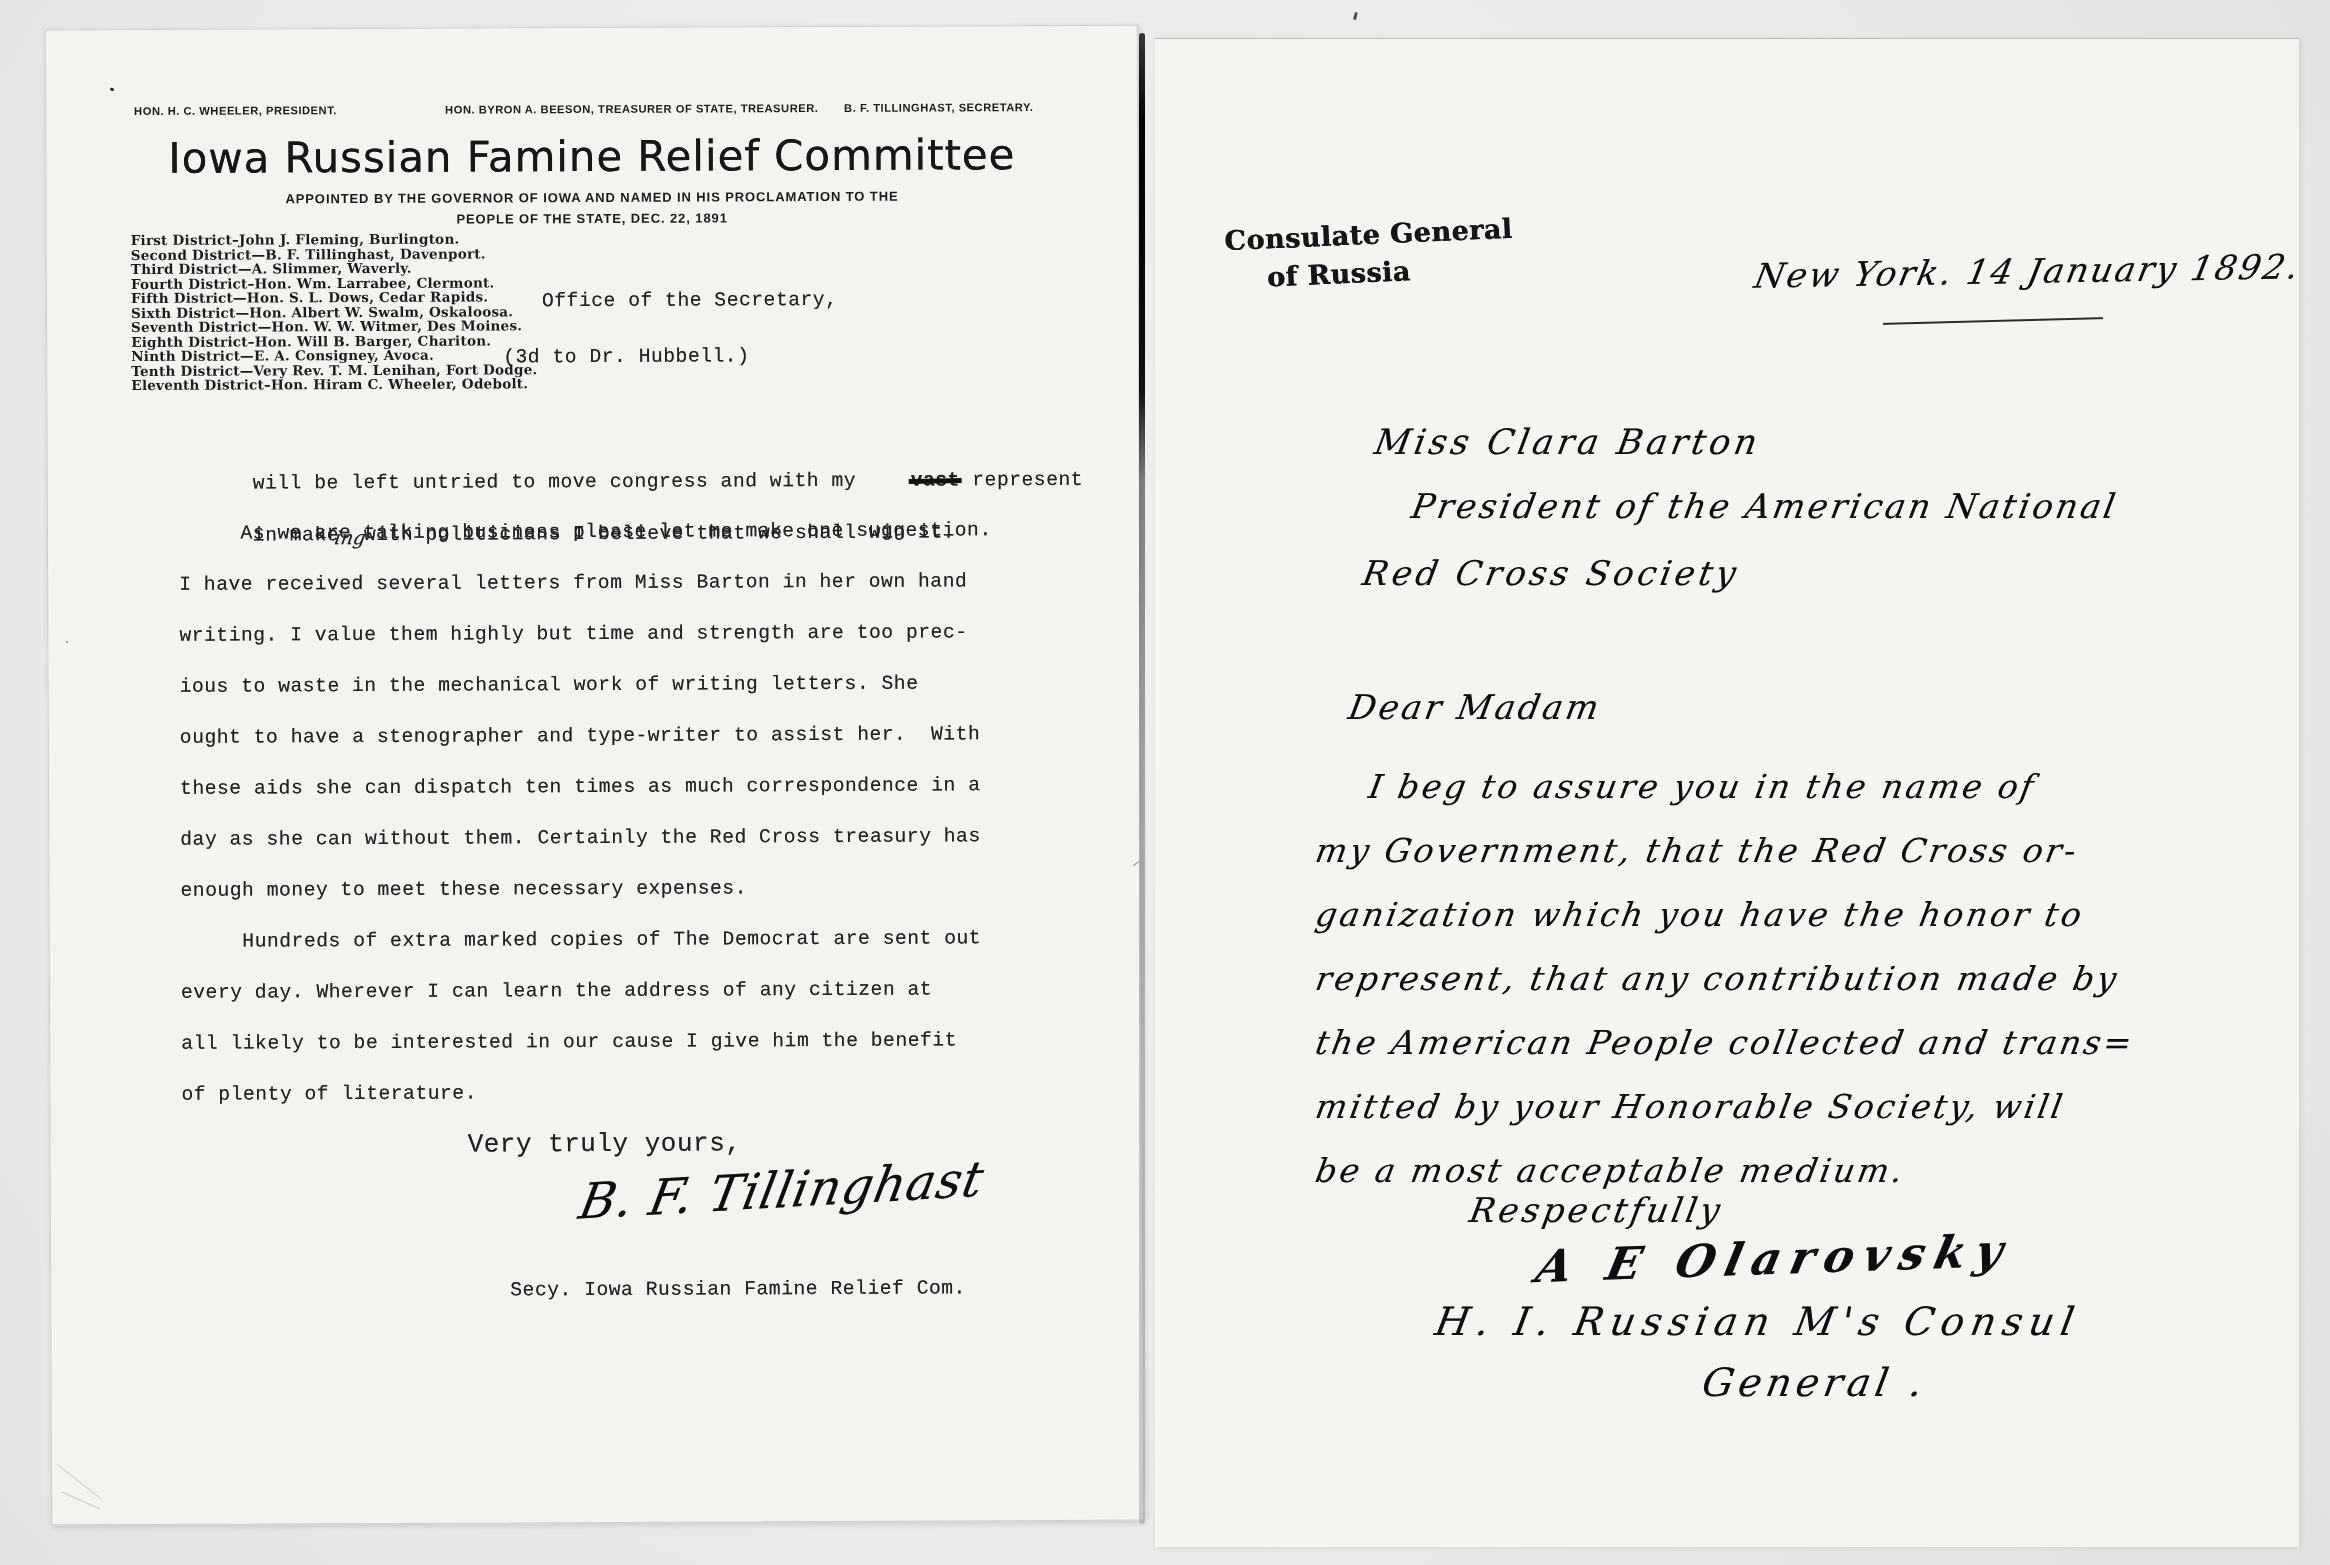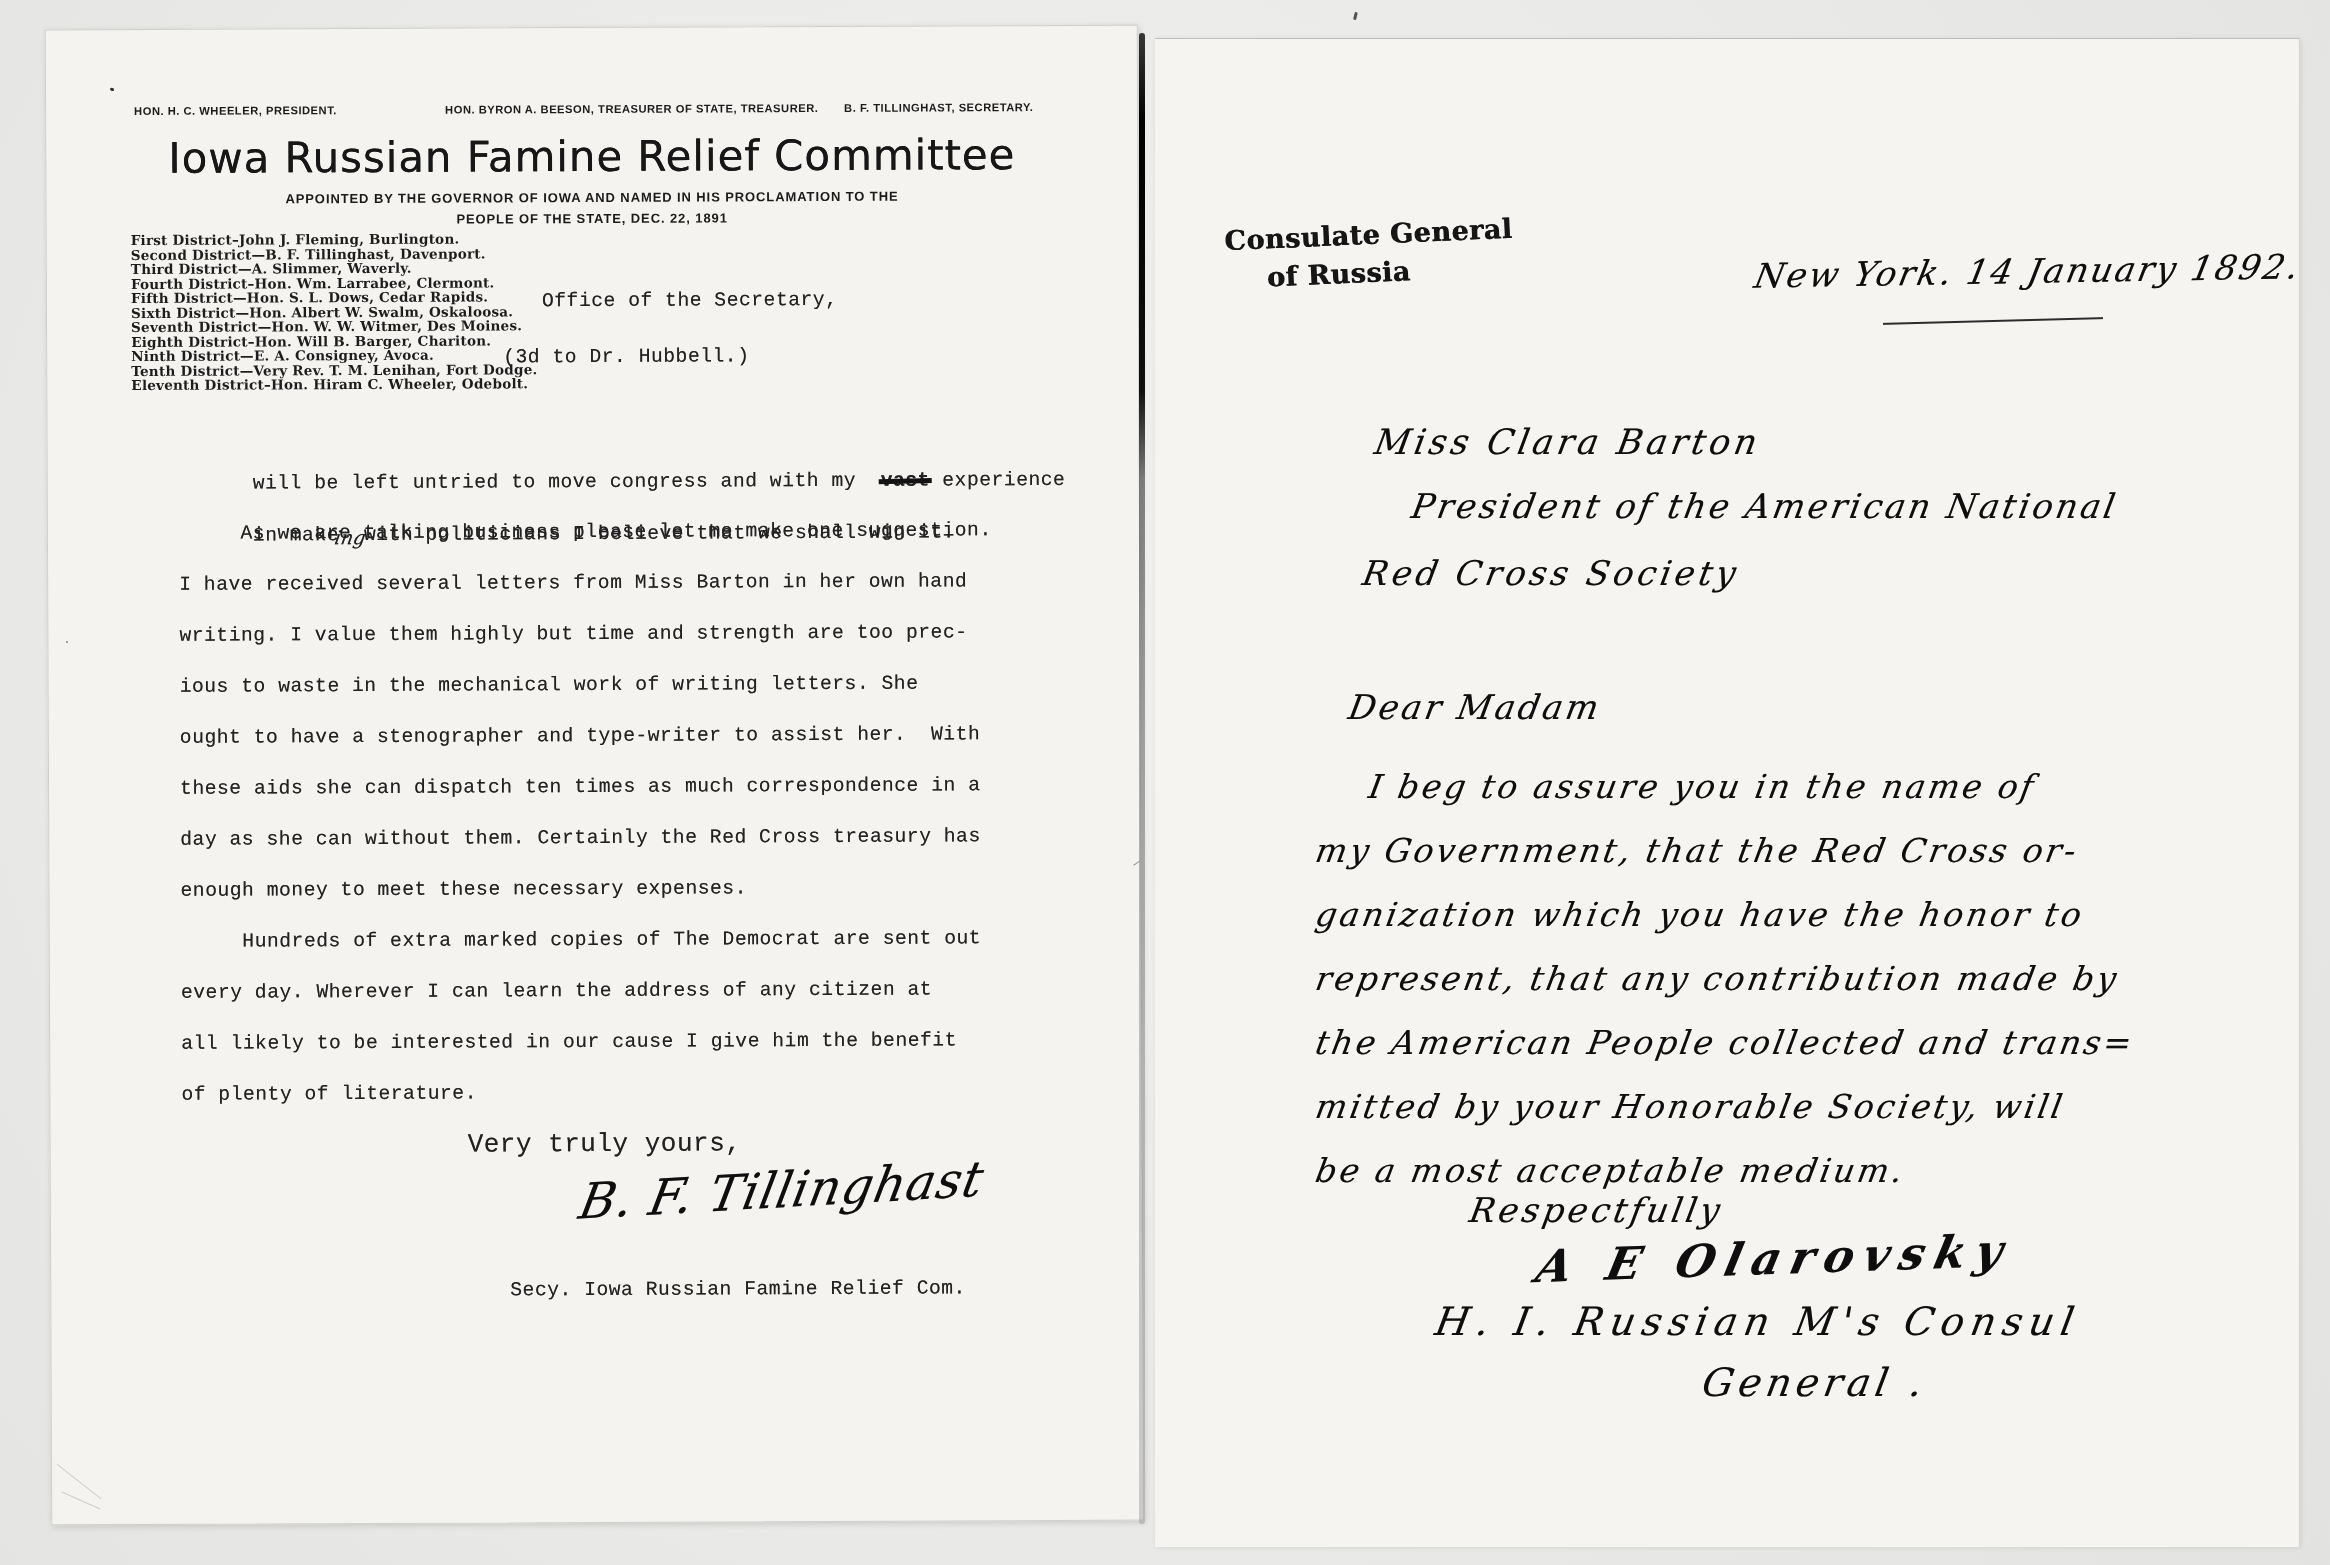--- a/index.html
+++ b/index.html
@@ -33,21 +33,21 @@
             font-family:"DejaVu Sans", sans-serif;font-size:42px;letter-spacing:0.9px;
             color:#171717;text-shadow:0.2px 0 0 #171717;}
   .subtitle{left:0;right:0;text-align:center;font-size:13px;letter-spacing:0.9px;}
   #district-list{left:84px;top:203px;font-size:13.6px;line-height:14.5px;letter-spacing:0.2px;white-space:pre;}
   #office-line{left:495px;top:262px;font-size:19.7px;letter-spacing:0.5px;white-space:pre;}
   #note-line{left:456px;top:318px;font-size:19.7px;letter-spacing:0.5px;white-space:pre;}
   .typebody{font-size:19.7px;letter-spacing:0.5px;line-height:51px;white-space:pre;}
   #body-line1{left:131px;top:378px;}
   #body-line2{left:131px;top:428px;}
   #body-rest{left:131px;top:479px;}
-  .struck{position:relative;font-weight:bold;}
+  .struck{position:relative;font-weight:bold;margin-left:30px;}
   .struck::before{content:"";position:absolute;left:-1.9px;right:-1.9px;top:42%;height:4.7px;
                   background:#131313;transform:rotate(-1deg);}
   .ins{display:inline-block;font-family:"DejaVu Serif", serif;font-style:italic;font-size:19px;
        transform:translateY(4.2px) skewX(-10deg);margin:0 -1.9px 0 -3.7px;letter-spacing:0;}
   #closing-left{left:417px;top:1101px;font-size:26px;letter-spacing:0.5px;white-space:pre;}
   #sig-left{left:529px;top:1135px;font-size:49px;letter-spacing:0.9px;
             transform:rotate(-3deg) skewX(-14deg);}
   #sig-title-left{left:459px;top:1251px;font-size:19.7px;letter-spacing:0.5px;white-space:pre;}
   
   #letterhead{left:70px;top:180px;transform:rotate(-2.5deg);
@@ -95,21 +95,21 @@
 
     <div class="abs subtitle sansb" style="top:162px;">APPOINTED BY THE GOVERNOR OF IOWA AND NAMED IN HIS PROCLAMATION TO THE</div>
     <div class="abs subtitle sansb" style="top:183px;">PEOPLE OF THE STATE, DEC. 22, 1891</div>
 
     <div id="district-list" class="abs serifb"><div class="district-line">First District–John J. Fleming, Burlington.</div><div class="district-line">Second District—B. F. Tillinghast, Davenport.</div><div class="district-line">Third District—A. Slimmer, Waverly.</div><div class="district-line">Fourth District–Hon. Wm. Larrabee, Clermont.</div><div class="district-line">Fifth District—Hon. S. L. Dows, Cedar Rapids.</div><div class="district-line">Sixth District—Hon. Albert W. Swalm, Oskaloosa.</div><div class="district-line">Seventh District—Hon. W. W. Witmer, Des Moines.</div><div class="district-line">Eighth District–Hon. Will B. Barger, Chariton.</div><div class="district-line">Ninth District—E. A. Consigney, Avoca.</div><div class="district-line">Tenth District—Very Rev. T. M. Lenihan, Fort Dodge.</div><div class="district-line">Eleventh District–Hon. Hiram C. Wheeler, Odebolt.</div></div>
 
     <div id="office-line" class="abs mono">Office of the Secretary,</div>
     <div id="note-line" class="abs mono">(3d to Dr. Hubbell.)</div>
 
     <div id="body-line1" class="abs mono typebody">
-      <span>will be left untried to move congress and with my  </span><span class="struck">vast</span><span> experience</span>
+      <span>will be left untried to move congress and with my  </span><span class="struck">vast</span><span> represent</span>
     </div>
     <div id="body-line2" class="abs mono typebody">
       <span>in make</span><span class="ins">ing</span><span>with politicians I believe that we shall win it.</span>
     </div>
     <div id="body-rest" class="abs mono typebody"><div class="tline">     As we are talking business please let me make one suggestion.</div><div class="tline">I have received several letters from Miss Barton in her own hand</div><div class="tline">writing. I value them highly but time and strength are too prec-</div><div class="tline">ious to waste in the mechanical work of writing letters. She</div><div class="tline">ought to have a stenographer and type-writer to assist her.  With</div><div class="tline">these aids she can dispatch ten times as much correspondence in a</div><div class="tline">day as she can without them. Certainly the Red Cross treasury has</div><div class="tline">enough money to meet these necessary expenses.</div><div class="tline">     Hundreds of extra marked copies of The Democrat are sent out</div><div class="tline">every day. Wherever I can learn the address of any citizen at</div><div class="tline">all likely to be interested in our cause I give him the benefit</div><div class="tline">of plenty of literature.</div></div>
 
     <div id="closing-left" class="abs mono">Very truly yours,</div>
     <div id="sig-left" class="abs hw">B. F. Tillinghast</div>
     <div id="sig-title-left" class="abs mono">Secy. Iowa Russian Famine Relief Com.</div>
   </div>

